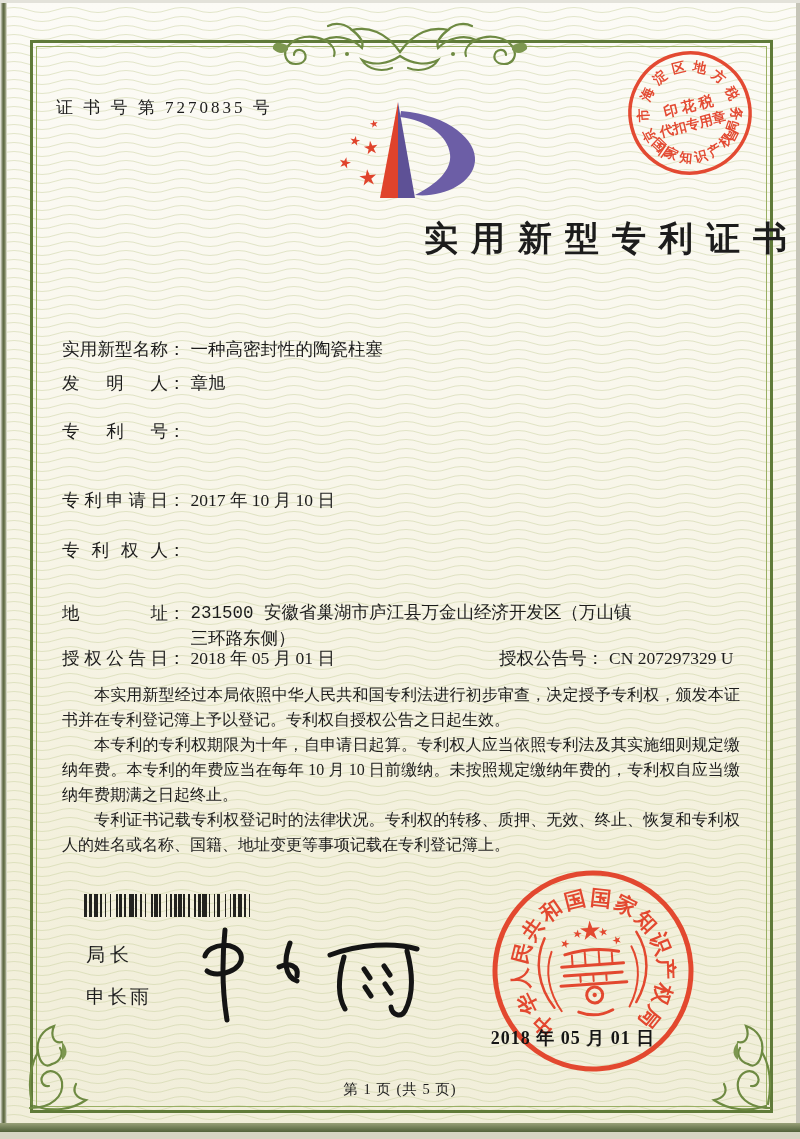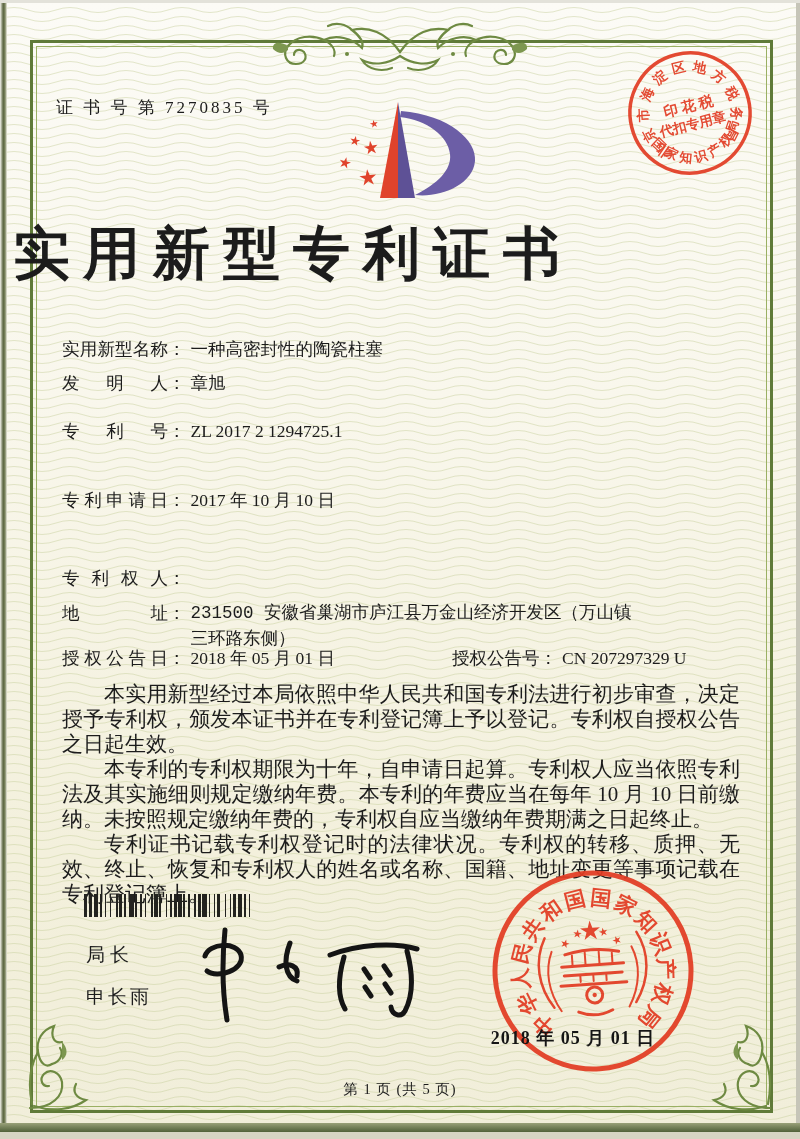--- a/index.html
+++ b/index.html
@@ -11,31 +11,31 @@
         background:linear-gradient(90deg,#f6f5ef 0%,#5a6540 45%,#7c855f 72%,#efeee4 100%);}
   .edge-right{position:absolute;right:0;top:0;width:4px;height:100%;background:#c6c5b8;}
   .edge-top{position:absolute;left:0;top:0;width:100%;height:3px;background:#e3e2da;}
   .edge-bottom{position:absolute;left:0;top:1123px;width:100%;height:9px;
         background:linear-gradient(180deg,#99a179,#50603a);}
   .edge-bottom2{position:absolute;left:0;top:1132px;width:100%;height:7px;background:#d6d4c4;}
   .frame{position:absolute;left:30px;top:40px;width:737px;height:1067px;border:3px solid #5f7a38;}
   .frame-inner{position:absolute;left:3px;top:3px;right:3px;bottom:3px;border:1px solid #9ab063;}
   .cert-no{position:absolute;left:56px;top:96px;font-size:17px;letter-spacing:3px;}
   .logo{position:absolute;left:298px;top:97px;width:205px;height:118px;}
-  .title{position:absolute;left:0;top:216px;width:100%;text-align:left;
-         font-size:57px;font-weight:bold;letter-spacing:13px;text-indent:13px;}
+  .title{position:absolute;left:0;top:216px;width:100%;text-align:right;
+         font-size:34px;font-weight:bold;letter-spacing:13px;text-indent:13px;}
   .frow{position:absolute;left:62px;display:flex;align-items:flex-start;font-size:17.5px;line-height:1.5;}
   .flabel{display:inline-block;width:106px;text-align:justify;text-align-last:justify;-moz-text-align-last:justify;}
-  .flabel-auto{display:inline-block;}
+  .flabel-auto{display:inline-block;margin-left:47px;}
   .fvalue{margin-left:5px;white-space:nowrap;}
   .fvalue-block{margin-left:5px;font-family:Liberation Mono, monospace;}
   .fvalue-block span{display:block;}
   .r-name{top:336px;} .r-inventor{top:370px;} .r-pno{top:418px;} .r-fdate{top:487px;}
-  .r-patentee{top:537px;margin-top:28px;} .r-addr{top:587px;margin-top:13px;} .r-grant{top:645px;} .r-grantno{top:645px;left:452px;}
-  .bodytext{position:absolute;left:62px;top:682px;width:678px;font-size:21px;
+  .r-patentee{top:537px;} .r-addr{top:587px;margin-top:13px;} .r-grant{top:645px;} .r-grantno{top:645px;left:452px;}
+  .bodytext{position:absolute;left:62px;top:682px;width:678px;font-size:16px;
             line-height:25px;text-align:justify;}
   .bodytext p{margin:0;text-indent:2em;}
   .barcode{position:absolute;left:84px;top:894px;width:212px;height:23px;}
   .barcode .b{position:absolute;top:0;height:100%;background:#23231f;}
   .sig-title{position:absolute;left:86px;top:942px;font-size:19px;letter-spacing:5px;}
   .sig-name{position:absolute;left:86px;top:984px;font-size:19px;letter-spacing:3px;}
   .sig-hand{position:absolute;left:178px;top:916px;width:260px;height:115px;}
   .seal-tax{position:absolute;left:612px;top:35px;width:156px;height:156px;}
   .seal-cnipa{position:absolute;left:485px;top:863px;width:216px;height:216px;}
   .seal-date{position:absolute;left:466px;top:1026px;width:214px;text-align:center;
@@ -283,21 +283,20 @@
     <span class="fvalue">一种高密封性的陶瓷柱塞</span>
   </div>
   <div class="frow r-inventor">
     <span class="flabel">发明人</span>
       <span>：</span>
     <span class="fvalue">章旭</span>
   </div>
   <div class="frow r-pno">
     <span class="flabel">专利号</span>
       <span>：</span>
-    <span class="fvalue">ZL 2017 2 1294725.1</span>
   </div>
   <div class="frow r-fdate">
     <span class="flabel">专利申请日</span>
       <span>：</span>
     <span class="fvalue">2017 年 10 月 10 日</span>
   </div>
   <div class="frow r-patentee">
     <span class="flabel">专利权人</span>
       <span>：</span>
   </div>

